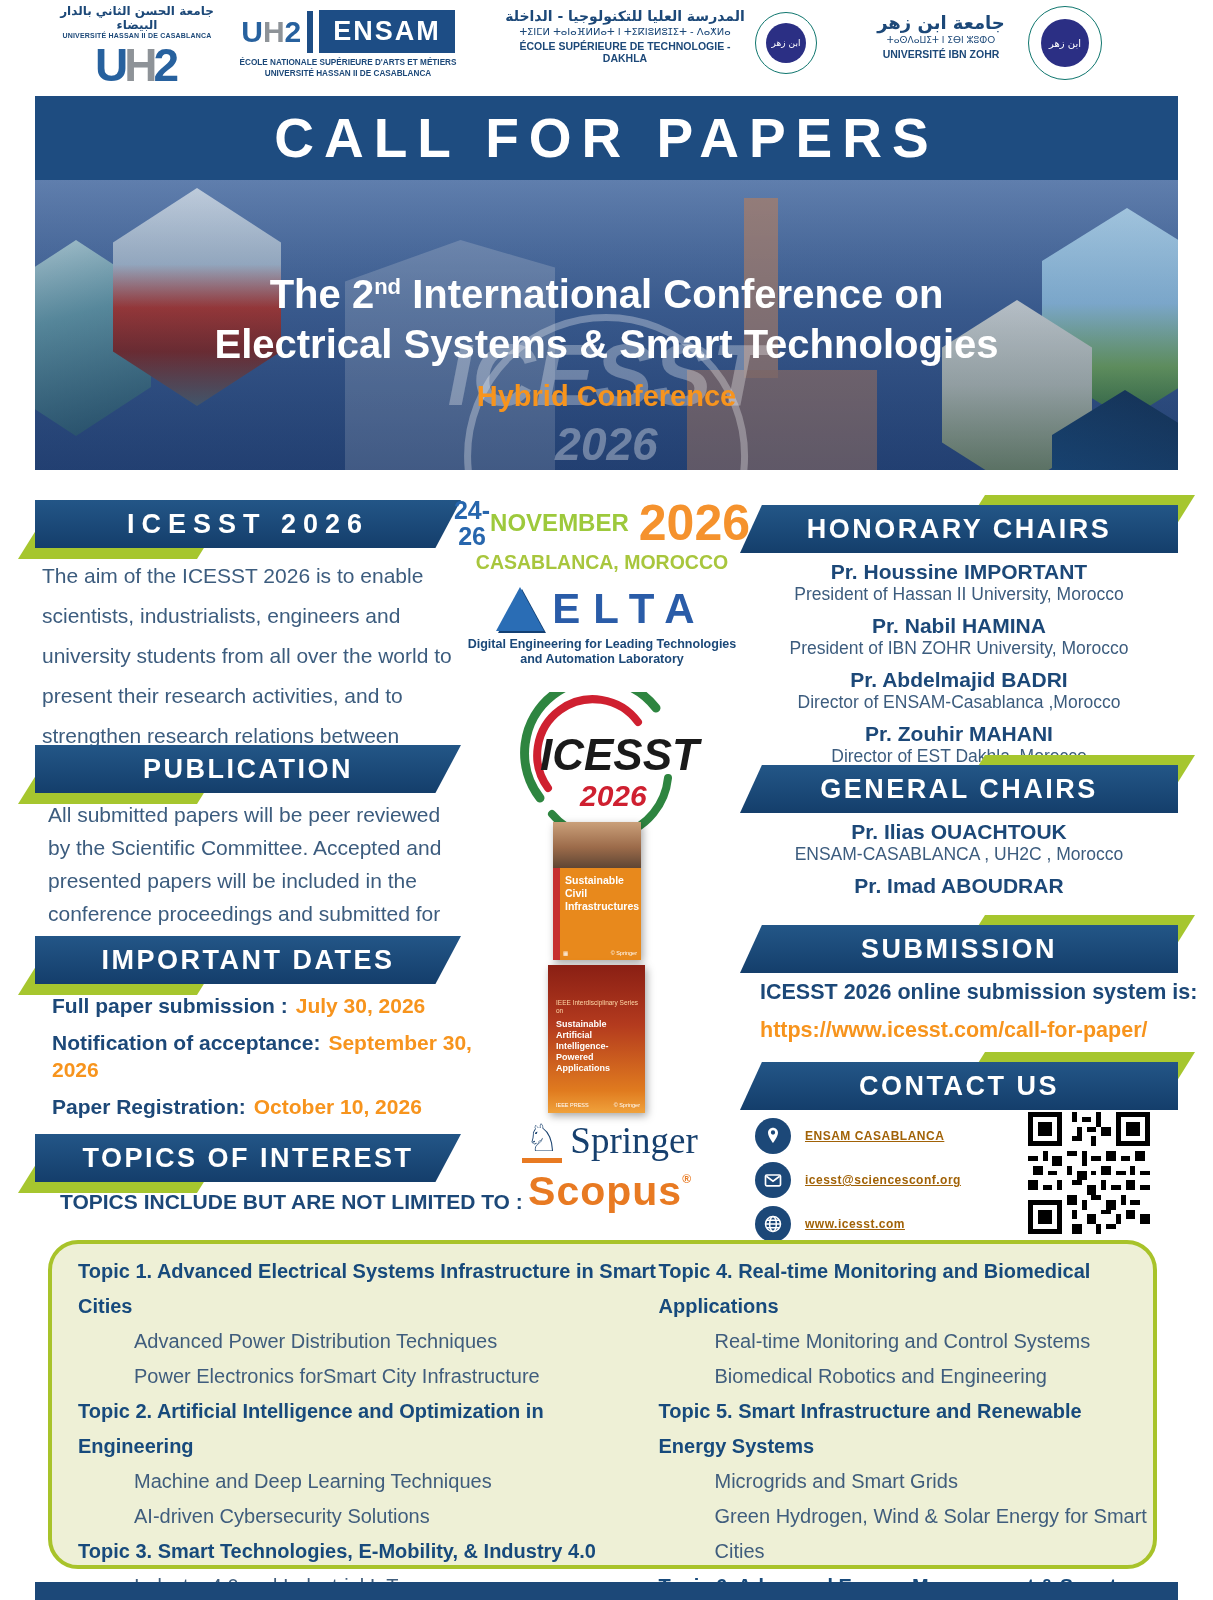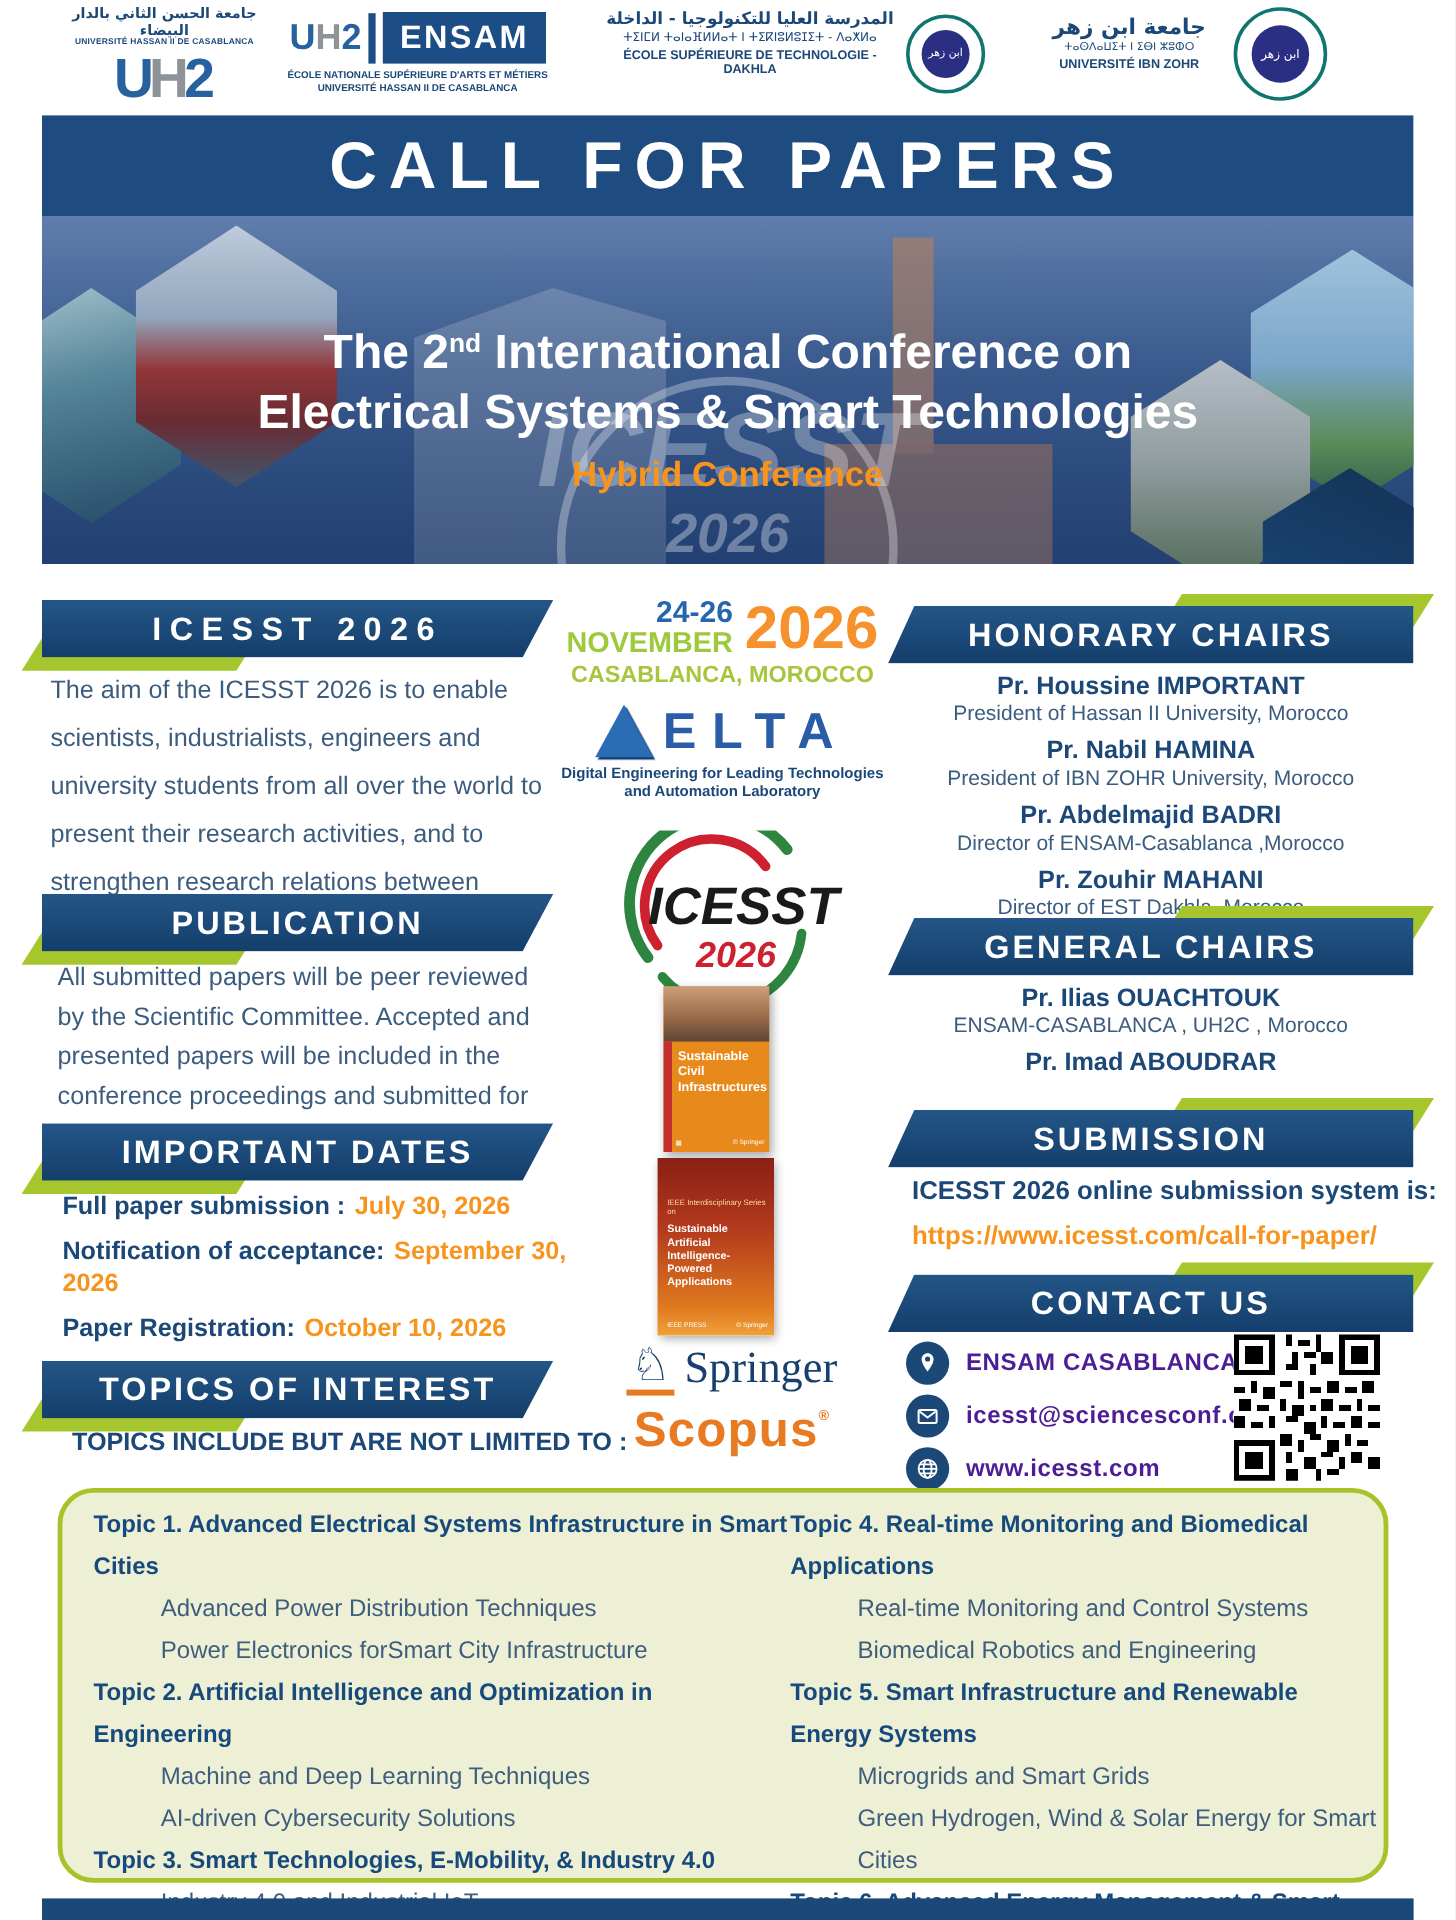--- a/index.html
+++ b/index.html
@@ -23,21 +23,21 @@
              padding:6px 14px;letter-spacing:2px;}
   .ensam-lines{font-size:8.2px;font-weight:700;margin-top:4px;line-height:11px;}
   .est{left:500px;top:8px;width:250px;}
   .est .ar{font-size:14px;font-weight:700;}
   .est .tif{font-size:10px;margin-top:2px;}
   .est .latin{font-size:10.5px;font-weight:800;margin-top:3px;}
   .ibnz{left:858px;top:12px;width:166px;}
   .ibnz .ar{font-size:18px;font-weight:700;}
   .ibnz .tif{font-size:9px;margin-top:2px;}
   .ibnz .latin{font-size:10.5px;font-weight:800;margin-top:3px;}
-  .seal{position:absolute;border-radius:50%;border:3px solid #0f766e;background:#fff;
+  .seal{position:absolute;border-radius:50%;border:1px solid #0f766e;background:#fff;
         display:flex;align-items:center;justify-content:center;}
   .seal-inner{border-radius:50%;background:#2b2f84;color:#fff;display:flex;align-items:center;
         justify-content:center;font-family:"DejaVu Sans",sans-serif;}
   .seal1{left:755px;top:12px;width:60px;height:60px;}
   .seal1 .seal-inner{width:40px;height:40px;font-size:9px;}
   .seal2{left:1028px;top:6px;width:72px;height:72px;}
   .seal2 .seal-inner{width:48px;height:48px;font-size:10px;}
   
   .banner{position:absolute;left:35px;top:96px;width:1143px;height:374px;overflow:hidden;}
   .cfp{height:84px;background:#1e4c80;color:#fff;text-align:center;line-height:84px;
@@ -74,21 +74,21 @@
   .aim{left:42px;top:556px;width:414px;line-height:40px;}
   .pub{left:48px;top:798px;width:404px;line-height:33px;}
   .dates{position:absolute;left:52px;top:992px;width:420px;}
   .drow{margin-bottom:10px;font-size:21px;font-weight:700;line-height:27px;}
   .dlabel{color:#1c4878;margin-right:8px;}
   .dval{color:#f7941d;}
   .topics-note{position:absolute;left:60px;top:1190px;font-size:21px;font-weight:800;color:#1c4878;}
   
   .datebadge{position:absolute;left:462px;top:497px;width:280px;text-align:center;}
   .db-row{display:flex;align-items:center;justify-content:center;gap:10px;}
-  .db-left{display:flex;flex-direction:column;align-items:flex-end;}
+  .db-left{display:flex;flex-direction:row;align-items:center;}
   .db-days{font-size:25px;font-weight:800;color:#2766ad;line-height:26px;}
   .db-month{font-size:24px;font-weight:800;color:#9dc93c;line-height:26px;}
   .db-year{font-size:50px;font-weight:800;color:#f5922d;line-height:50px;}
   .db-place{font-size:19.5px;font-weight:800;color:#a8c63d;margin-top:2px;}
   .delta{position:absolute;left:462px;top:585px;width:280px;text-align:center;}
   .delta-row{display:flex;align-items:center;justify-content:center;gap:8px;}
   .delta-tri{width:0;height:0;border-left:24px solid transparent;border-right:24px solid transparent;
        border-bottom:44px solid #2a6db5;filter:drop-shadow(2px 2px 0 #123f73);}
   .delta-name{font-size:42px;font-weight:800;color:#2a5ca8;letter-spacing:13px;}
   .delta-sub{font-size:12.5px;font-weight:800;color:#1b4878;line-height:15px;margin-top:4px;}
@@ -117,21 +117,21 @@
   .chairs{position:absolute;left:740px;width:438px;text-align:center;}
   .chair{margin-bottom:9px;}
   .chair-name{font-size:21px;font-weight:800;color:#1c4878;line-height:24px;}
   .chair-role{font-size:17.5px;color:#3c5c7e;line-height:21px;}
   .sub-label{position:absolute;left:760px;top:980px;font-size:21.5px;font-weight:800;color:#1c4878;}
   .sub-url{position:absolute;left:760px;top:1018px;font-size:21.5px;font-weight:800;color:#f7941d;}
   .contacts{position:absolute;left:755px;top:1118px;}
   .crow{display:flex;align-items:center;gap:14px;margin-bottom:8px;height:36px;}
   .cicon{width:36px;height:36px;border-radius:50%;background:#1c4878;display:flex;
        align-items:center;justify-content:center;flex:0 0 36px;}
-  .ctext{font-size:20px;font-weight:800;color:#4c1d95;letter-spacing:.5px;}
+  .ctext{font-size:12px;font-weight:800;color:#a16207;letter-spacing:.5px;text-decoration:underline;}
   .qr{position:absolute;left:1028px;top:1112px;width:122px;height:122px;background:#fff;}
   
   .tbox{position:absolute;left:48px;top:1240px;width:1109px;height:329px;background:#eef0d6;
        border:4px solid #a8c32a;border-radius:30px;display:flex;padding:10px 0 0 26px;box-sizing:border-box;}
   .tcol{width:54%;}
   .tcol.right{width:46%;}
   .ttitle{font-size:20px;font-weight:800;color:#174a7c;line-height:35px;}
   .titem{font-size:20px;color:#3f5d7d;line-height:35px;padding-left:56px;}
   .botbar{position:absolute;left:35px;top:1582px;width:1143px;height:18px;background:#1c4878;}
 </style>

